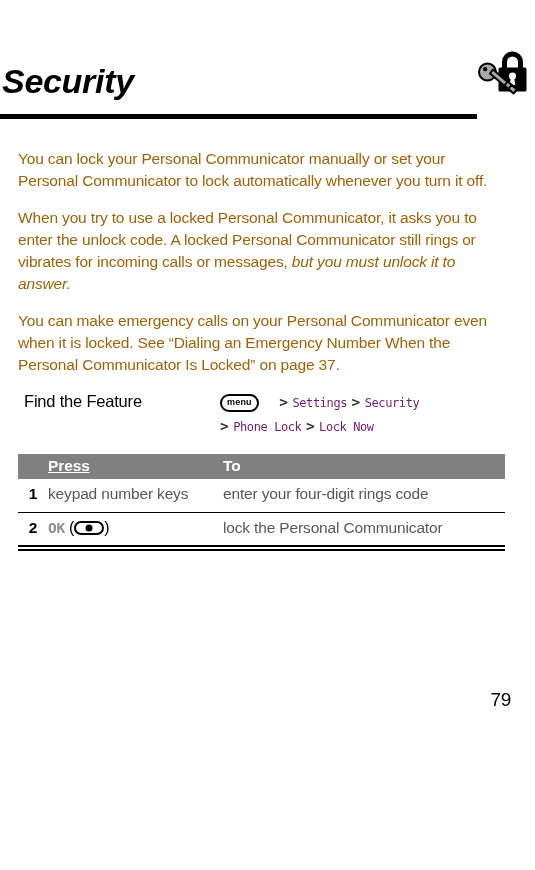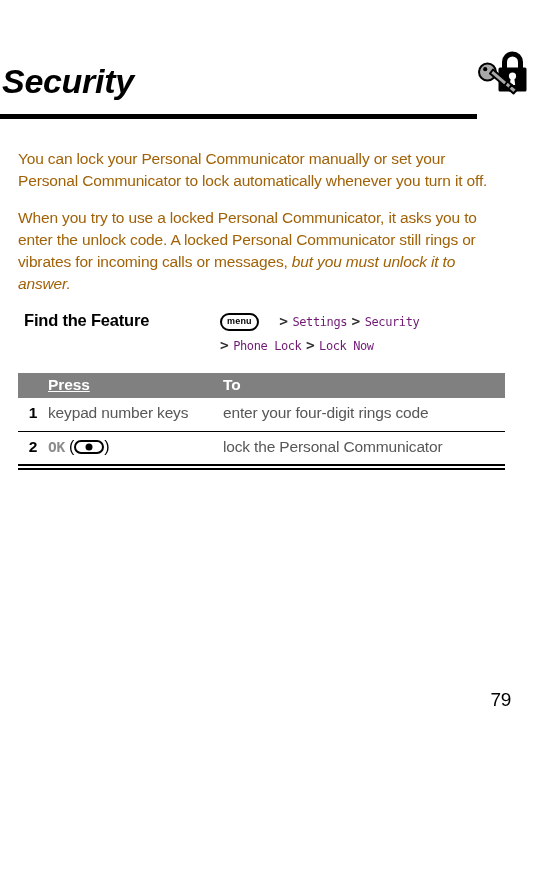--- a/index.html
+++ b/index.html
@@ -101,21 +101,21 @@
 
   
   .find-feature {
     display: flex;
     margin: 14px 0 0 0;
     padding-left: 6px;
     align-items: flex-start;
   }
   .ff-label {
     font-size: 16.5px;
-    font-weight: bold;
+    font-weight: normal;
     color: #000000;
     width: 196px;
     flex: 0 0 196px;
     line-height: 1.45;
     letter-spacing: -0.2px;
   }
   .ff-path {
     flex: 1;
     line-height: 1.42;
     padding-top: 1px;
@@ -288,20 +288,21 @@
     </svg>
   </div>
 
   <div class="content">
 
 
     <p class="body-text first">You can lock your Personal Communicator manually or set your Personal Communicator to lock automatically whenever you turn it off.</p>
 
     <p class="body-text"><span>When you try to use a locked Personal Communicator, it asks you to enter the unlock code. A locked Personal Communicator still rings or vibrates for incoming calls or messages, </span><em>but you must unlock it to answer.</em></p>
 
+    <p class="body-text">You can make emergency calls on your Personal Communicator even when it is locked. See “Dialing an Emergency Number When the Personal Communicator Is Locked” on page 37.</p>
 
 
     <div class="find-feature">
       <div class="ff-label">Find the Feature</div>
       <div class="ff-path">
         <span class="path-line">
           <span class="menu-key">menu</span>
           <span class="ff-path-indent"></span><span class="path-sep">&gt;</span> <span class="path-item">Settings</span> <span class="path-sep">&gt;</span> <span class="path-item">Security</span>
         </span>
         <span class="path-line second">

